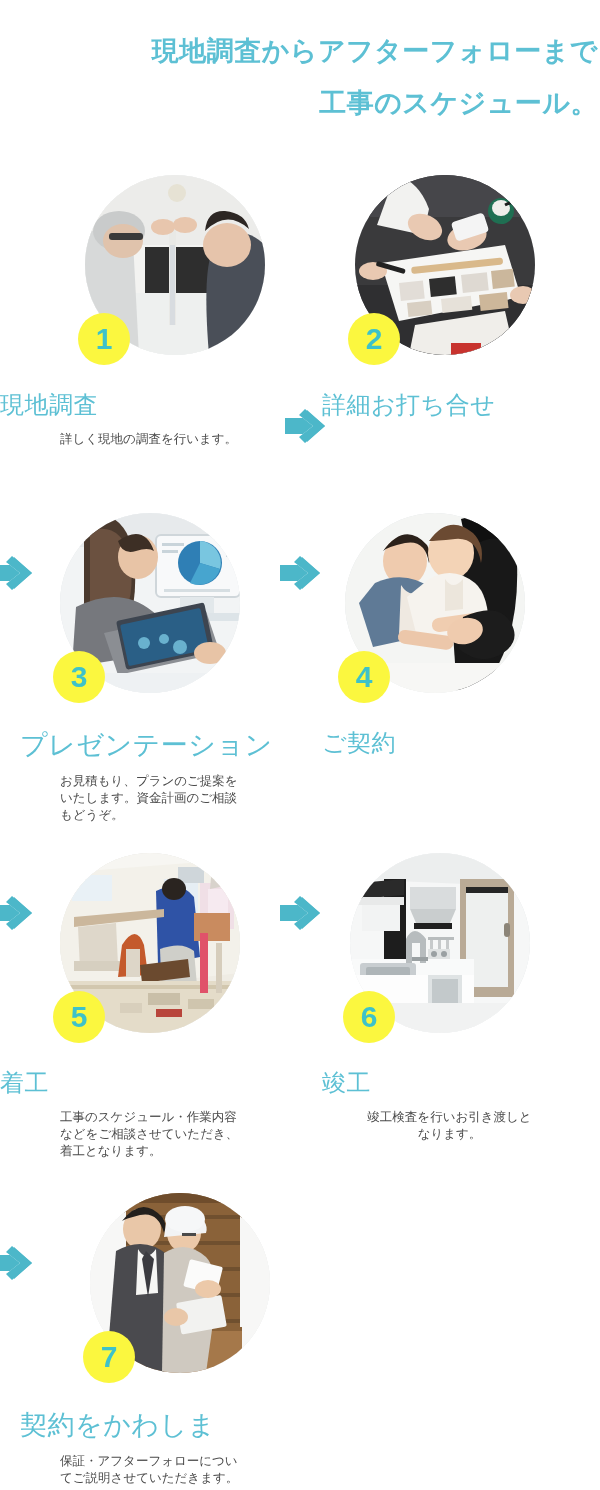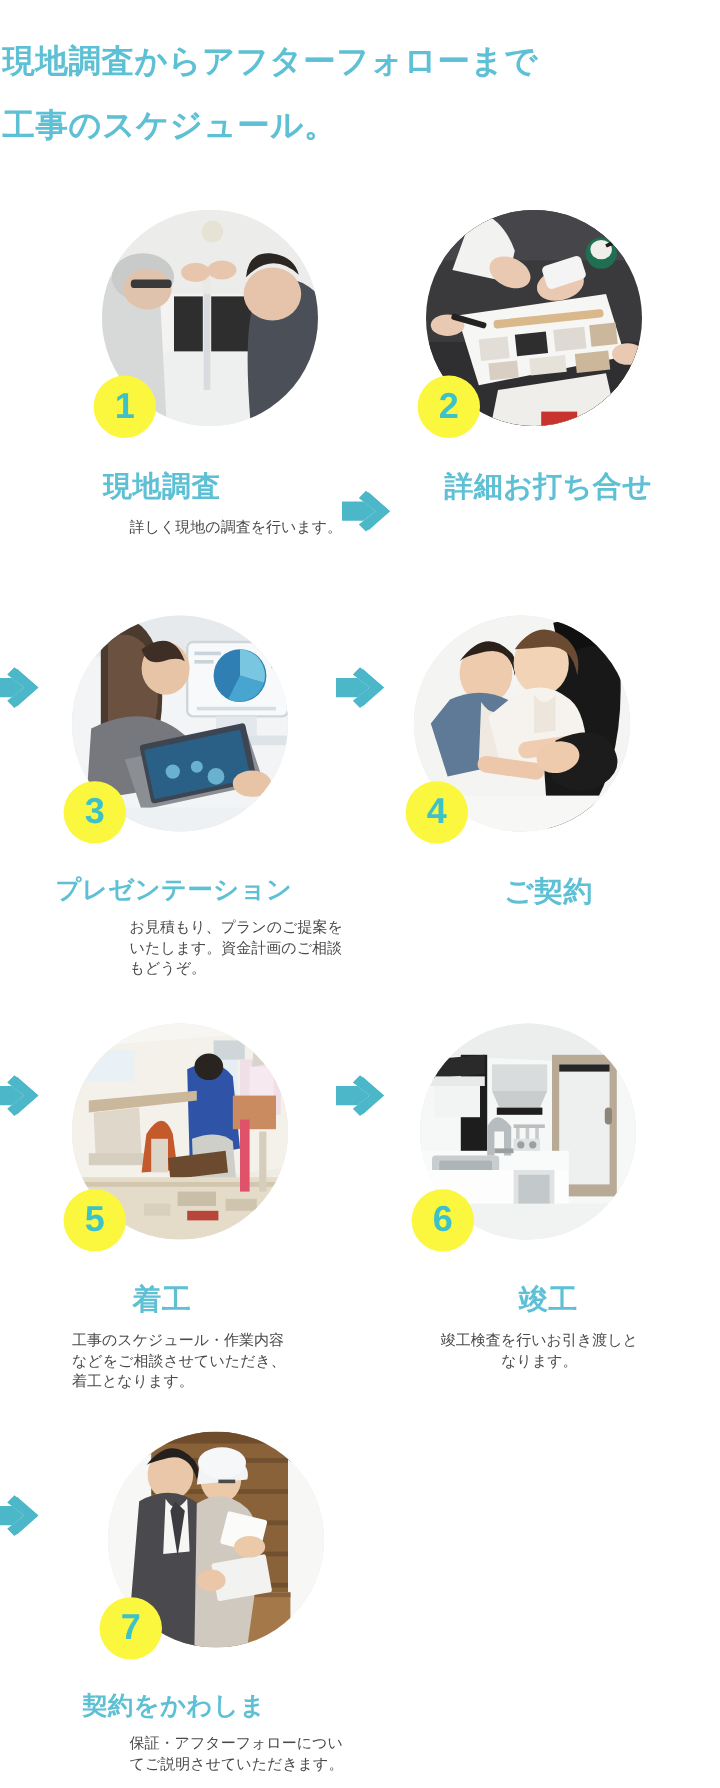--- a/index.html
+++ b/index.html
@@ -7,21 +7,21 @@
     width:600px; height:1490px;
     background:#ffffff;
     font-family:"Liberation Sans","DejaVu Sans",sans-serif;
     overflow:hidden;
   }
   .page { position:relative; width:600px; height:1490px; background:#fff; }
 
   
   .title-block {
     position:absolute; left:0; top:28px; width:600px;
-    text-align:left;
+    text-align:right;
   }
   .title-line { display:block; line-height:46px; margin-bottom:2px; }
   .title-text {
     display:inline-block;
     position:relative;
     font-size:27px;
     font-weight:bold;
     color:#5dc0d4;
     letter-spacing:0.5px;
     padding:0 2px 2px 2px;
@@ -78,38 +78,37 @@
     font-size:30px;
     font-weight:bold;
     line-height:52px;
     text-align:center;
     z-index:4;
   }
 
   .step-title {
     margin-top:34px;
     font-size:24px;
-    font-weight:bold;
+    font-weight:normal;
     color:#5dc0d4;
-    text-align:center;
     width:270px;
     letter-spacing:0.5px;
     white-space:nowrap;
   }
-  .step-title.wide { width:290px; margin-left:5px; font-size:21px; }
+  .step-title.wide { width:290px; margin-left:5px; font-size:27px;padding-left:20px; }
   .step-body {
     margin-top:10px;
     font-size:12.5px;
     line-height:17px;
     color:#4a4a4a;
     width:215px;
     margin-left:auto; margin-right:auto;
     text-align:left;
   }
-  .cell-left .step-body  { margin-left:108px; }
+  .cell-left .step-body  { margin-left:60px; }
   .cell-right .step-body { margin-left:42px; }
   .cell-left  .step-title { margin-left:0px; }
   .cell-right .step-title { margin-left:22px; }
 
   
   .col-a .photo-wrap { margin-left:85px; }
   .col-b .photo-wrap { margin-left:55px; }
   .col-c .photo-wrap { margin-left:60px; }
   .col-d .photo-wrap { margin-left:45px; }
   .col-e .photo-wrap { margin-left:60px; }

